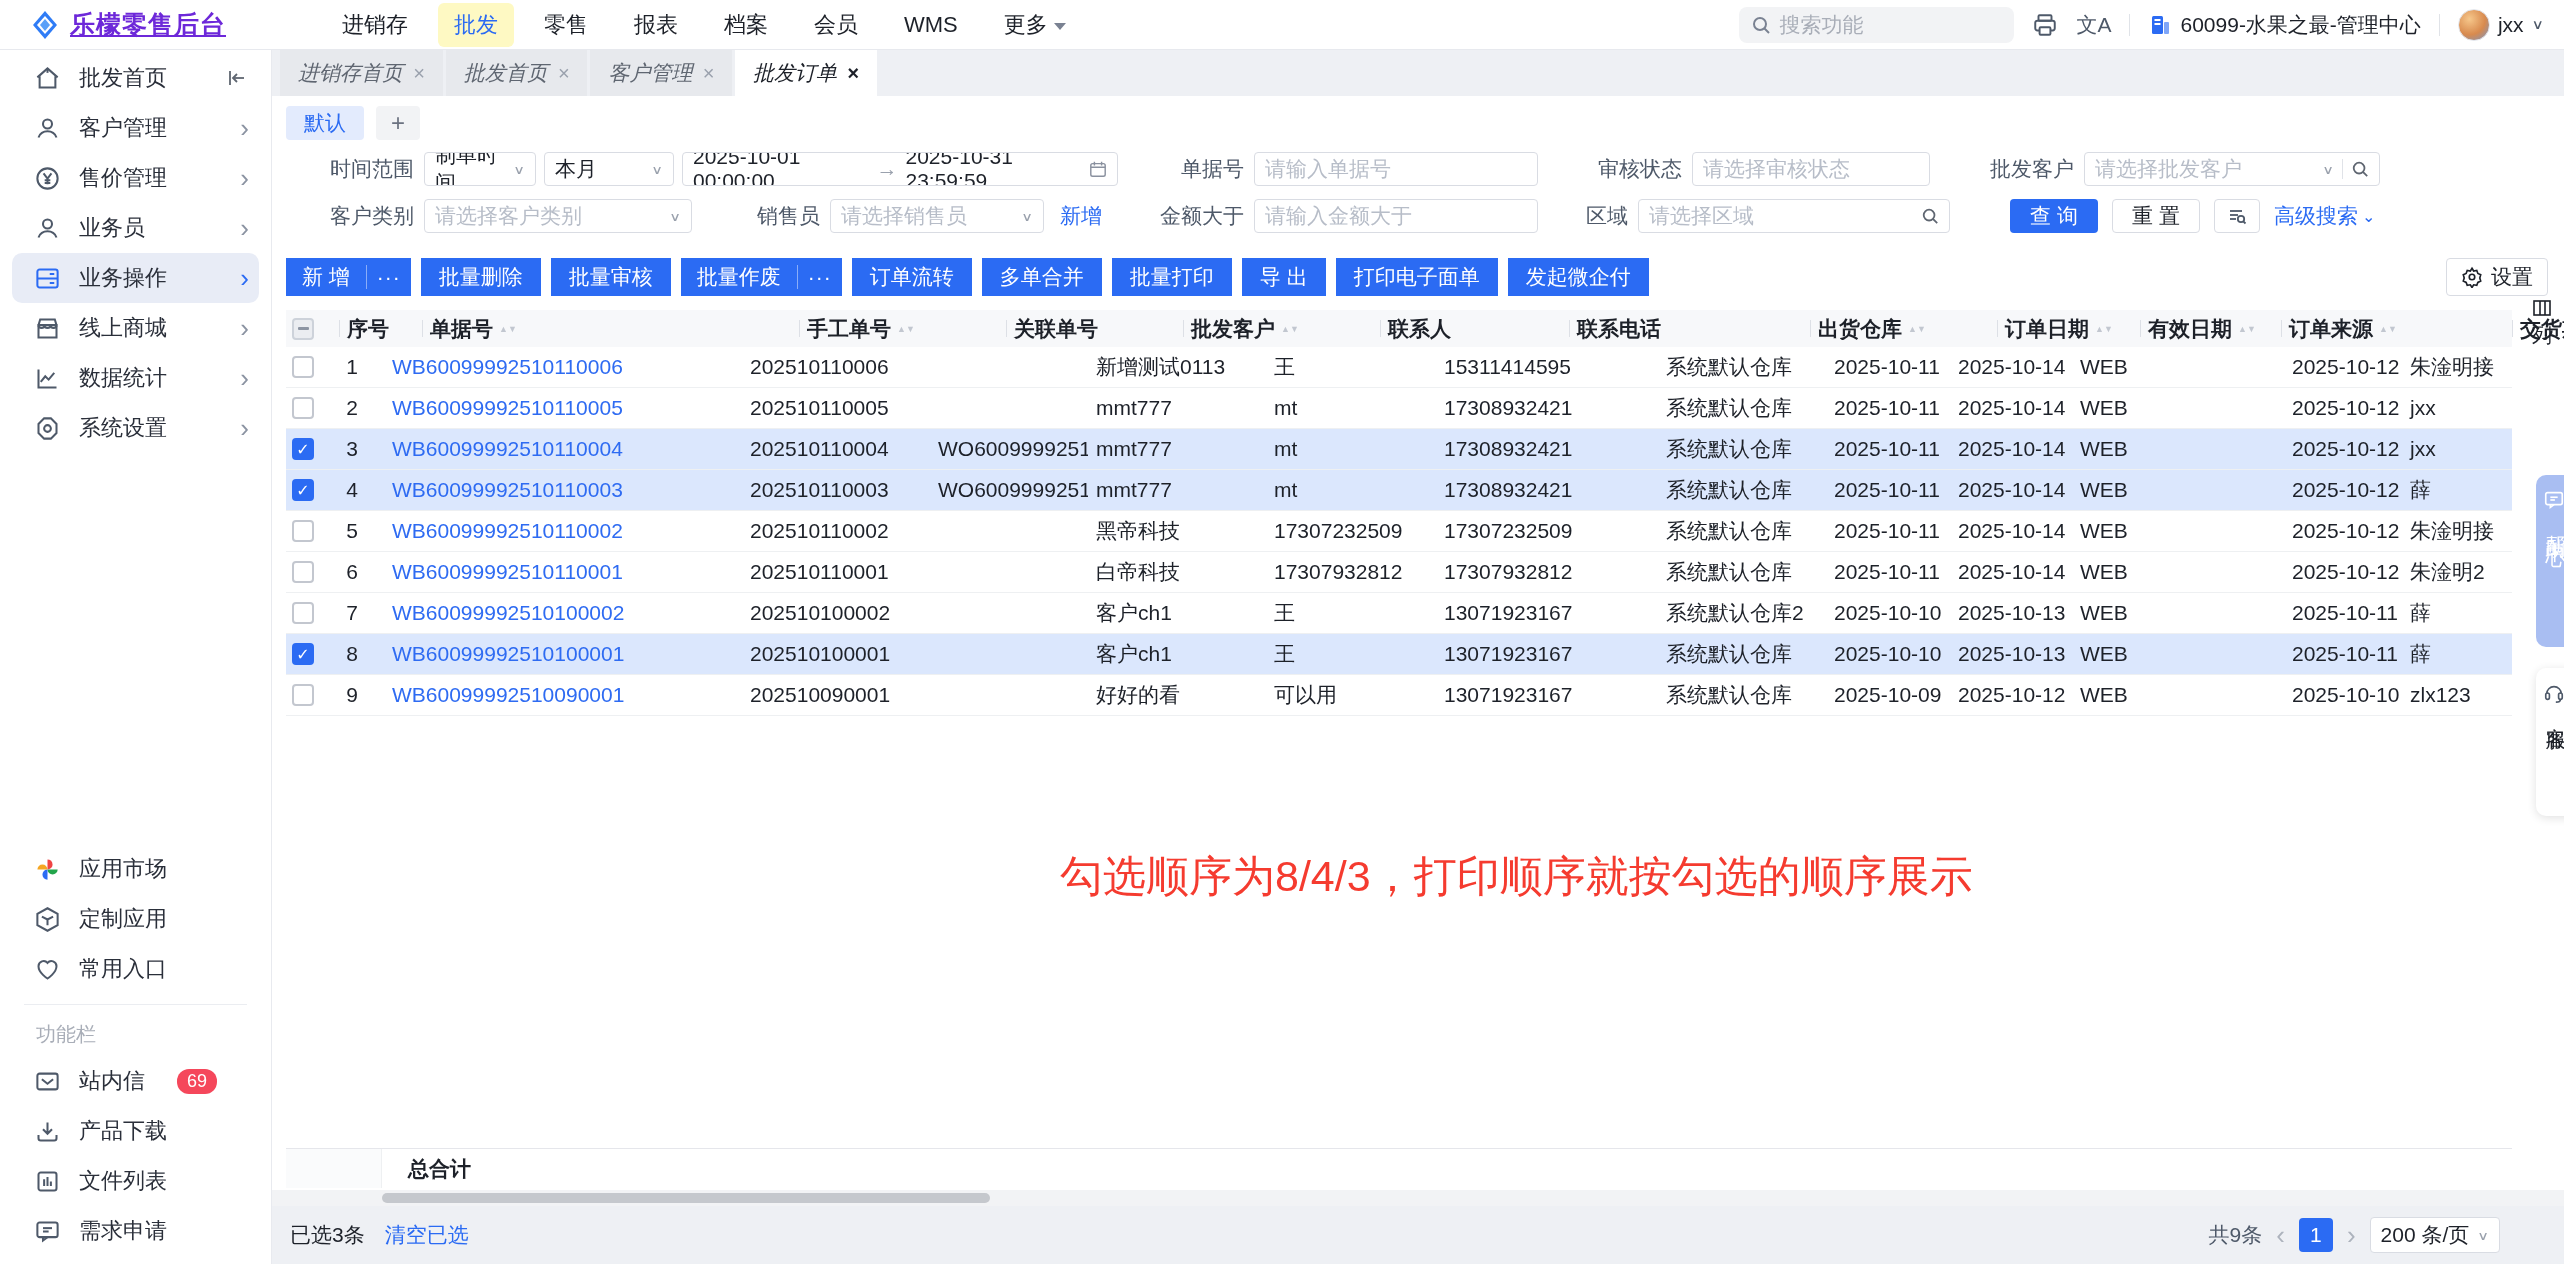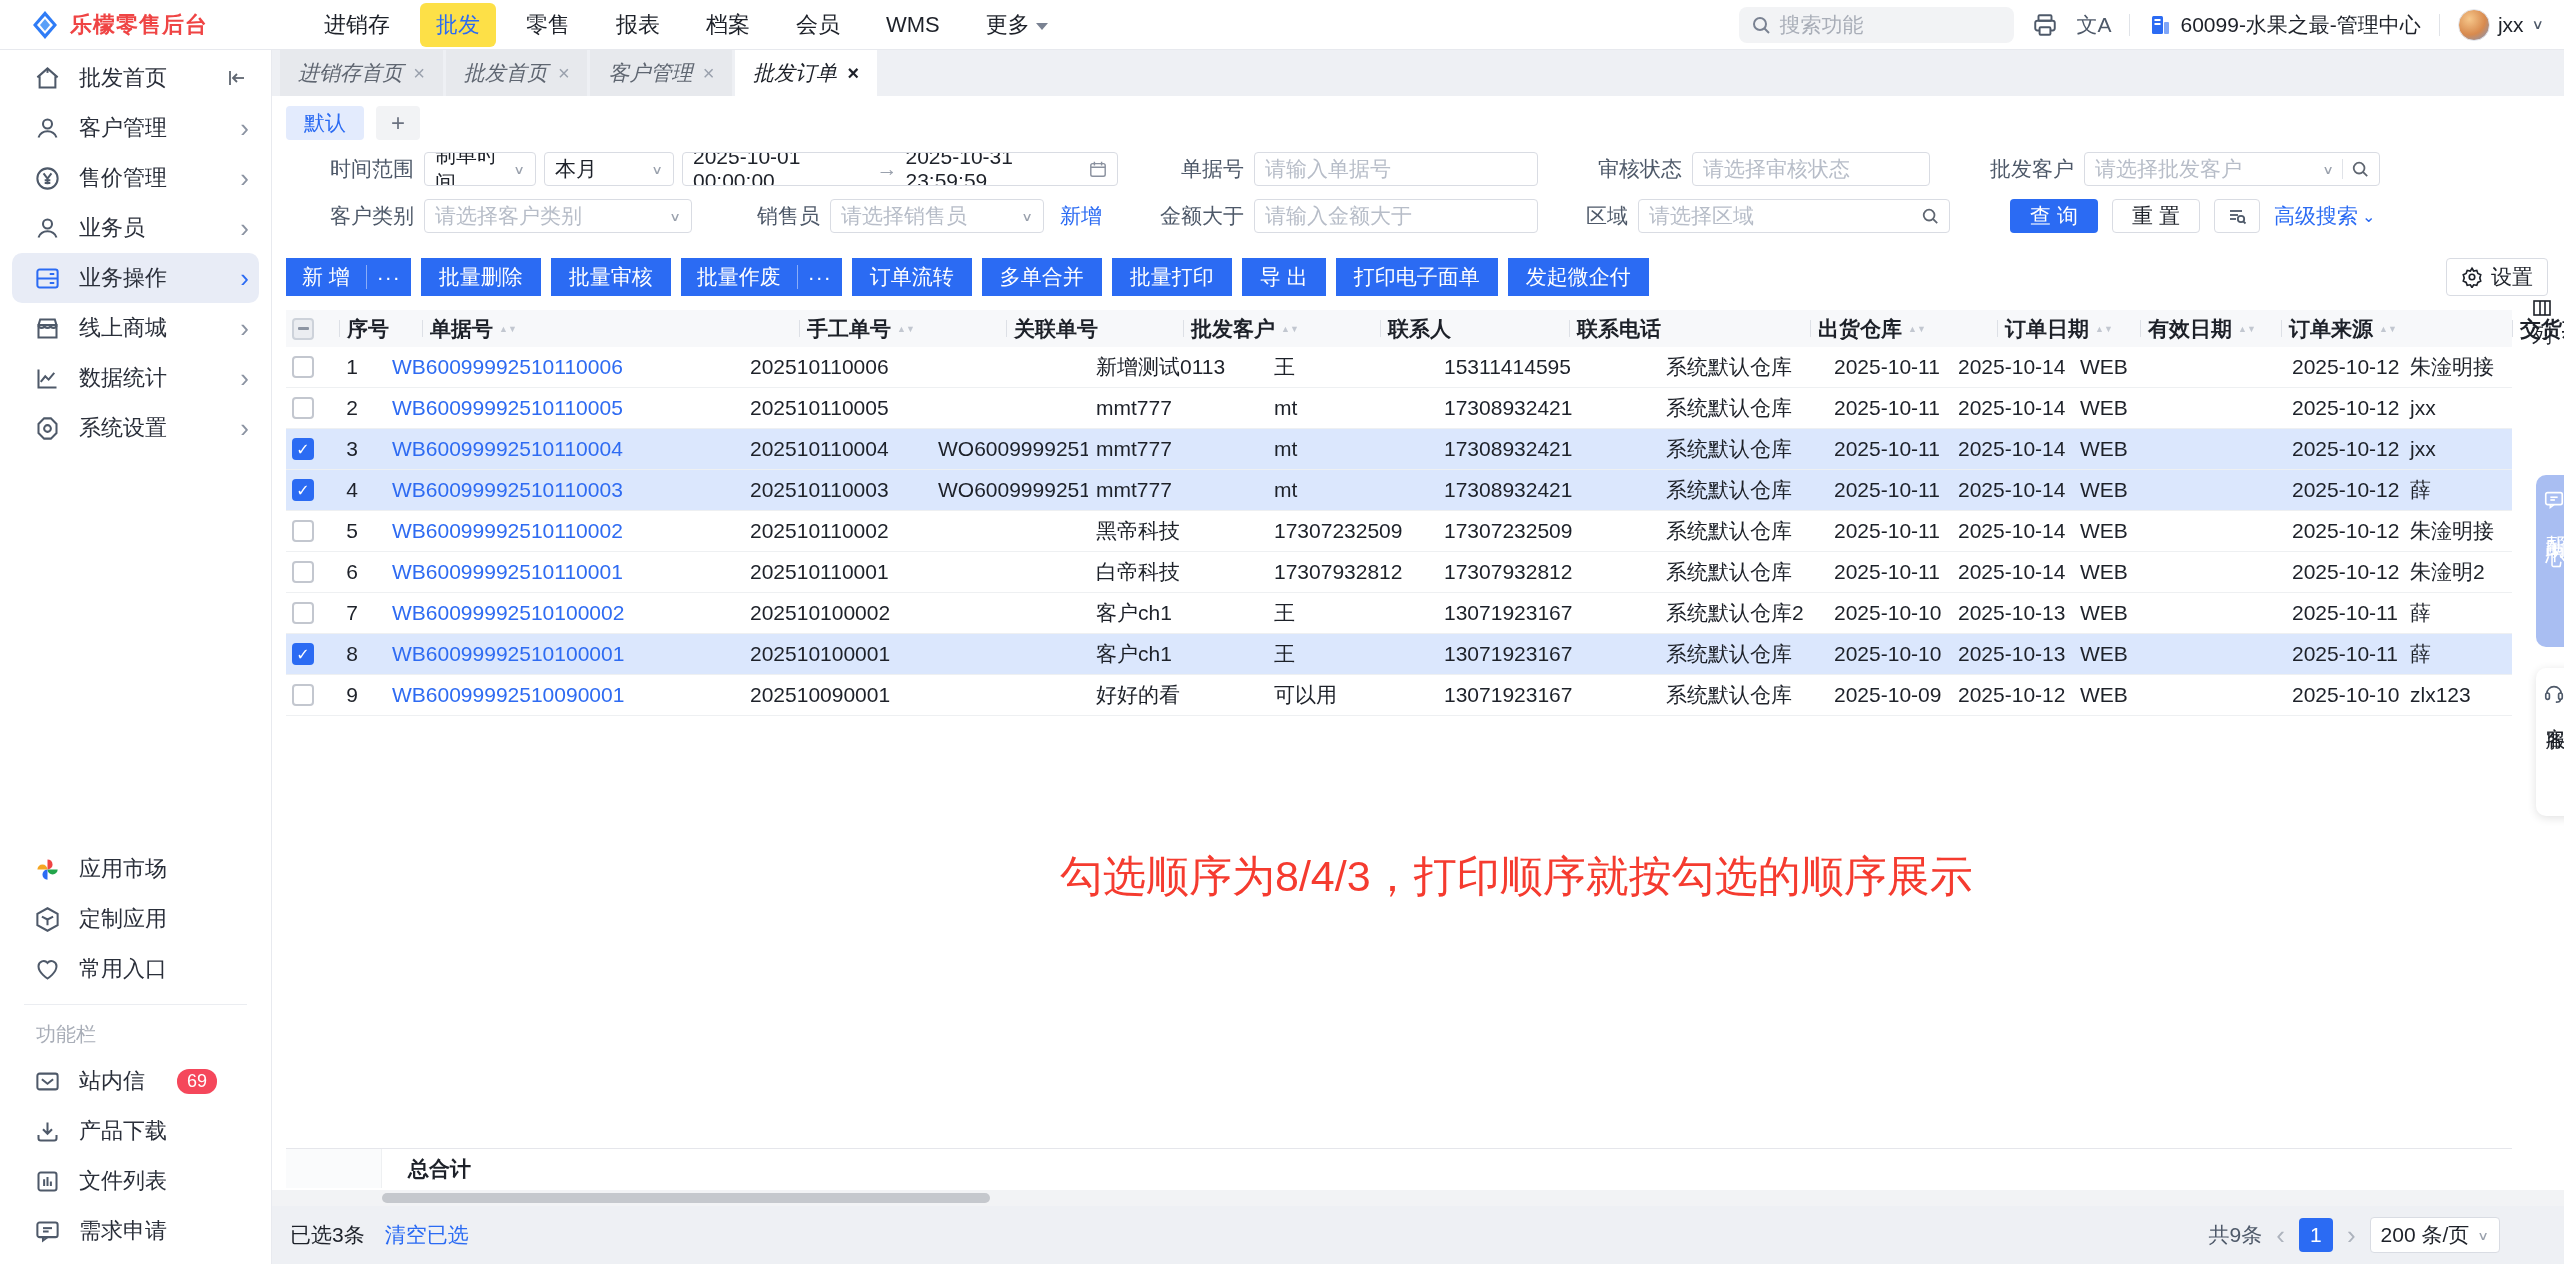--- a/index.html
+++ b/index.html
@@ -9,27 +9,27 @@
     background:#eef0f4; color:#1d2129; font-size:21px;
   }
   svg { display:block; }
 
   
   .topbar {
     height:50px; background:#fff; border-bottom:1px solid #e7e9ee;
     display:flex; align-items:center; padding:0 20px; position:relative; z-index:5;
   }
   .logo { display:flex; align-items:center; gap:10px; margin-left:10px; }
-  .logo-text { font-size:22px; font-weight:bold; color:#ef4444; letter-spacing:1px; }
+  .logo-text { font-size:25px; font-weight:bold; color:#6d28d9; letter-spacing:1px;text-decoration:underline; }
   .top-menu { display:flex; align-items:center; margin-left:100px; gap:14px; }
   .top-menu-item {
     font-size:22px; color:#1d2129; padding:7px 16px; border-radius:6px; cursor:pointer;
     display:flex; align-items:center; gap:6px; white-space:nowrap;
   }
-  .top-menu-item.active { background:#fde047; color:#2b6bf3; }
+  .top-menu-item.active { background:#fef9c3; color:#2b6bf3; }
   .caret-down { width:0; height:0; border-left:6px solid transparent; border-right:6px solid transparent; border-top:7px solid #7a8292; margin-top:3px; }
   .topbar-right { margin-left:auto; display:flex; align-items:center; gap:18px; }
   .top-search {
     width:275px; height:36px; background:#f2f3f5; border-radius:8px;
     display:flex; align-items:center; padding:0 12px; gap:8px;
   }
   .top-search input { border:none; outline:none; background:transparent; font-size:21px; width:200px; color:#1d2129; }
   .top-search input::placeholder { color:#a9aeb8; }
   .icon-btn { color:#4e5969; display:flex; align-items:center; }
   .trans-icon { font-size:21px; color:#4e5969; letter-spacing:0; }

